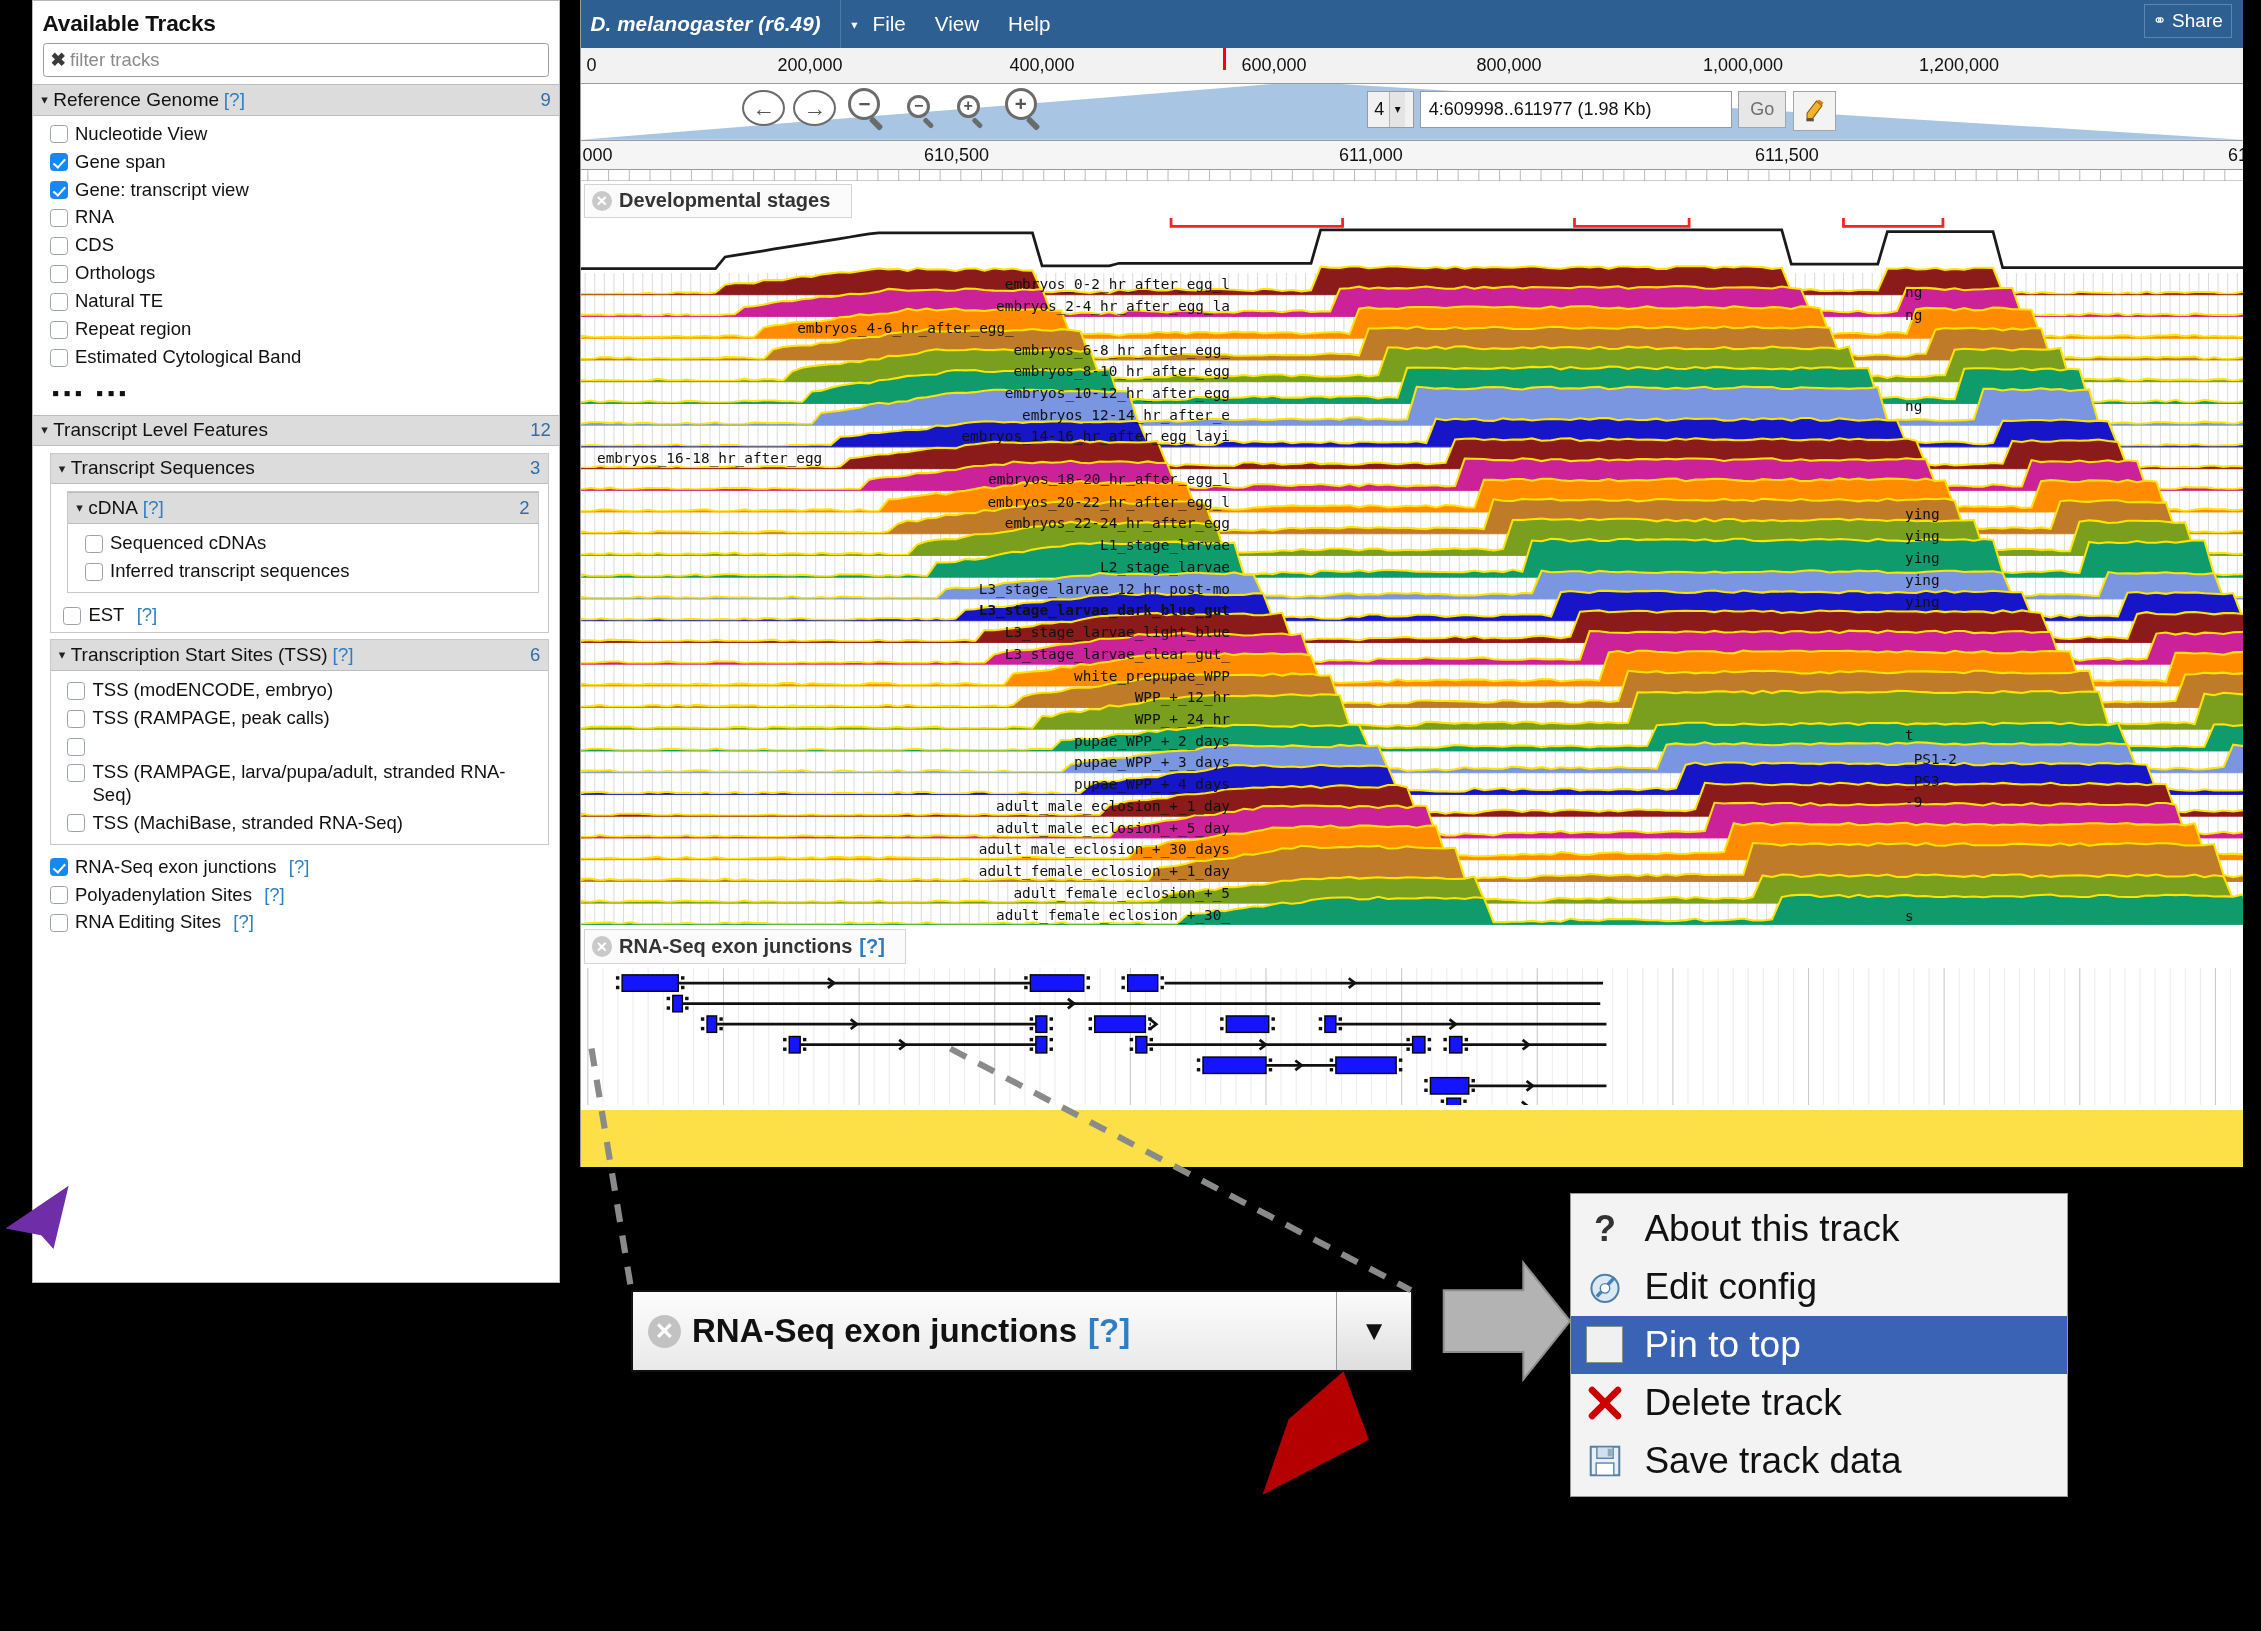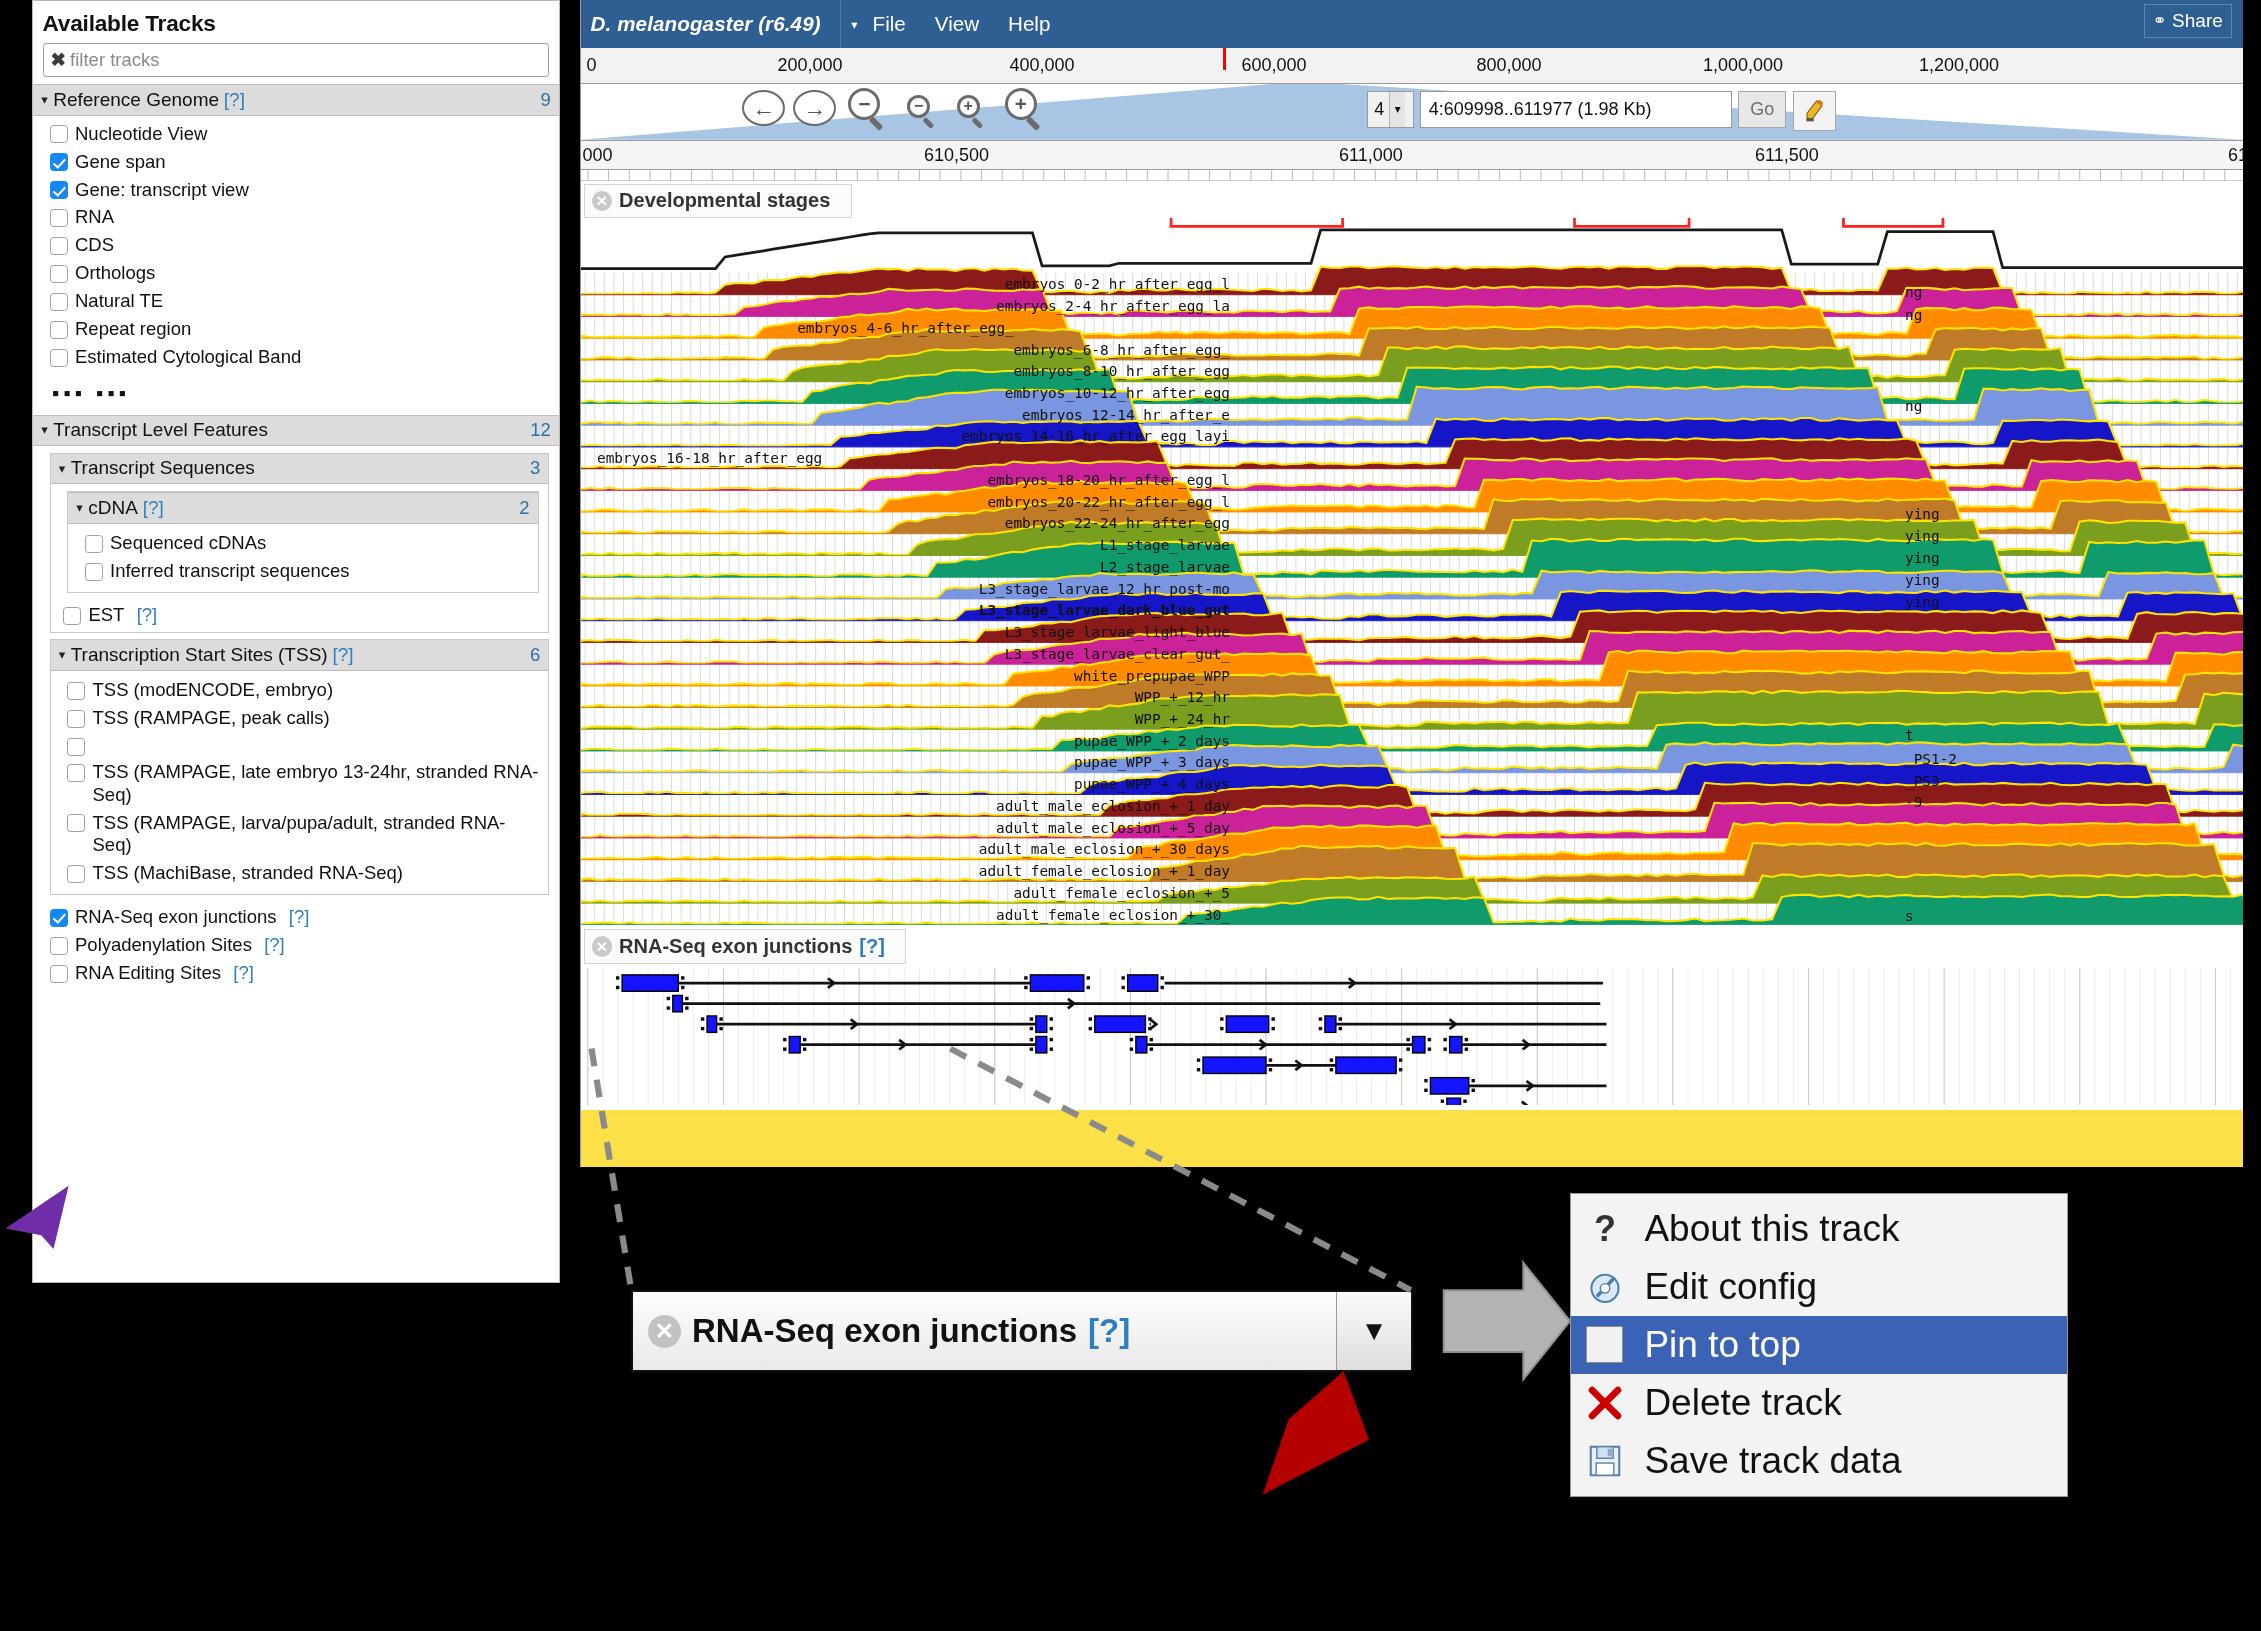--- a/index.html
+++ b/index.html
@@ -294,24 +294,20 @@
       <div class="cb-row">
           <span class="cb"></span>
           <span>TSS (modENCODE, embryo)</span>
         </div>
       <div class="cb-row">
           <span class="cb"></span>
           <span>TSS (RAMPAGE, peak calls)</span>
         </div>
       <div class="cb-row">
           <span class="cb"></span>
-        </div>
-      <div class="cb-row">
-          <span class="cb"></span>
-          <span>TSS (RAMPAGE, late embryo 13-24hr, stranded RNA-Seq)</span>
         </div>
       <div class="cb-row">
           <span class="cb"></span>
           <span>TSS (RAMPAGE, larva/pupa/adult, stranded RNA-Seq)</span>
         </div>
       <div class="cb-row">
           <span class="cb"></span>
           <span>TSS (MachiBase, stranded RNA-Seq)</span>
         </div>
     </div>
@@ -752,21 +748,21 @@
       <div id="dev-labels">
           <div class="dev-label" style="left:0;width:649px;text-align:right;top:58px;">embryos_0-2_hr_after_egg_l</div>
           <div class="dev-label" style="left:0;width:649px;text-align:right;top:80px;">embryos_2-4_hr_after_egg_la</div>
           <div class="dev-label" style="left:0;width:649px;text-align:center;top:102px;">embryos_4-6_hr_after_egg_</div>
           <div class="dev-label" style="left:0;width:649px;text-align:right;top:124px;">embryos_6-8_hr_after_egg_</div>
           <div class="dev-label" style="left:0;width:649px;text-align:right;top:145px;">embryos_8-10_hr_after_egg</div>
           <div class="dev-label" style="left:0;width:649px;text-align:right;top:167px;">embryos_10-12_hr_after_egg</div>
           <div class="dev-label" style="left:0;width:649px;text-align:right;top:189px;">embryos_12-14_hr_after_e</div>
           <div class="dev-label" style="left:0;width:649px;text-align:right;top:210px;">embryos_14-16_hr_after_egg_layi</div>
           <div class="dev-label" style="left:0;width:649px;top:232px;margin-left:16px;">embryos_16-18_hr_after_egg</div>
-          <div class="dev-label" style="left:0;width:649px;text-align:right;top:254px;">embryos_18-20_hr_after_egg_l</div>
+          <div class="dev-label" style="left:0;width:649px;text-align:right;top:254px;font-family:Liberation Mono, monospace;">embryos_18-20_hr_after_egg_l</div>
           <div class="dev-label" style="left:0;width:649px;text-align:right;top:276px;">embryos_20-22_hr_after_egg_l</div>
           <div class="dev-label" style="left:0;width:649px;text-align:right;top:297px;">embryos_22-24_hr_after_egg</div>
           <div class="dev-label" style="left:0;width:649px;text-align:right;top:319px;">L1_stage_larvae</div>
           <div class="dev-label" style="left:0;width:649px;text-align:right;top:341px;">L2_stage_larvae</div>
           <div class="dev-label" style="left:0;width:649px;text-align:right;top:363px;">L3_stage_larvae_12_hr_post-mo</div>
           <div class="dev-label" style="left:0;width:649px;text-align:right;top:384px;font-weight:bold;">L3_stage_larvae_dark_blue_gut</div>
           <div class="dev-label" style="left:0;width:649px;text-align:right;top:406px;">L3_stage_larvae_light_blue</div>
           <div class="dev-label" style="left:0;width:649px;text-align:right;top:428px;">L3_stage_larvae_clear_gut_</div>
           <div class="dev-label" style="left:0;width:649px;text-align:right;top:450px;">white_prepupae_WPP</div>
           <div class="dev-label" style="left:0;width:649px;text-align:right;top:471px;">WPP_+_12_hr</div>

